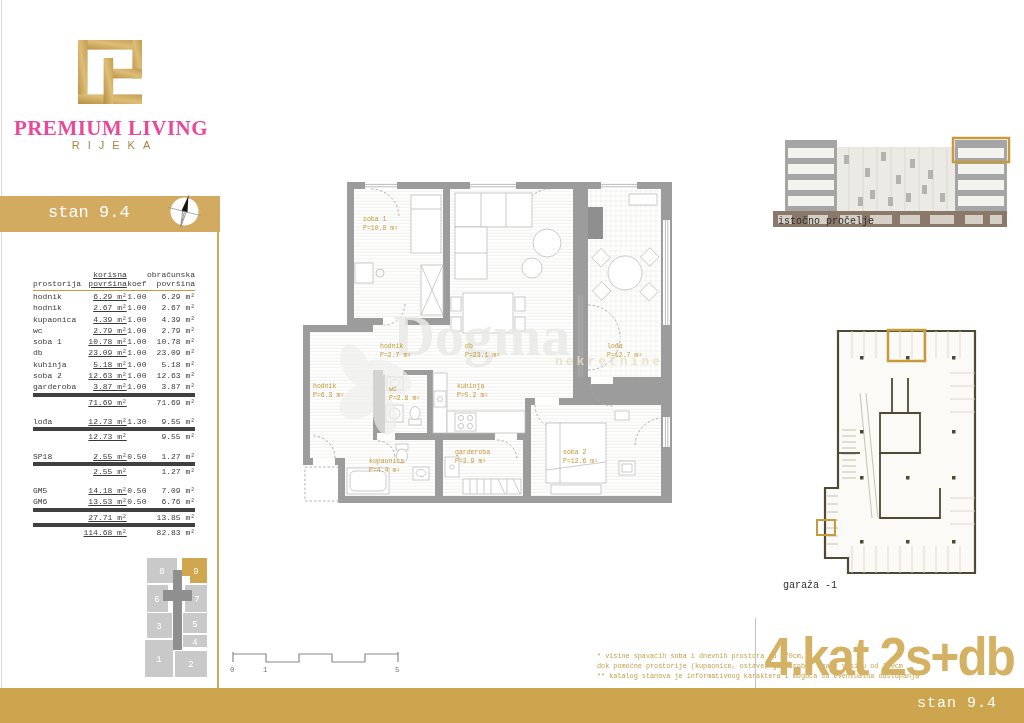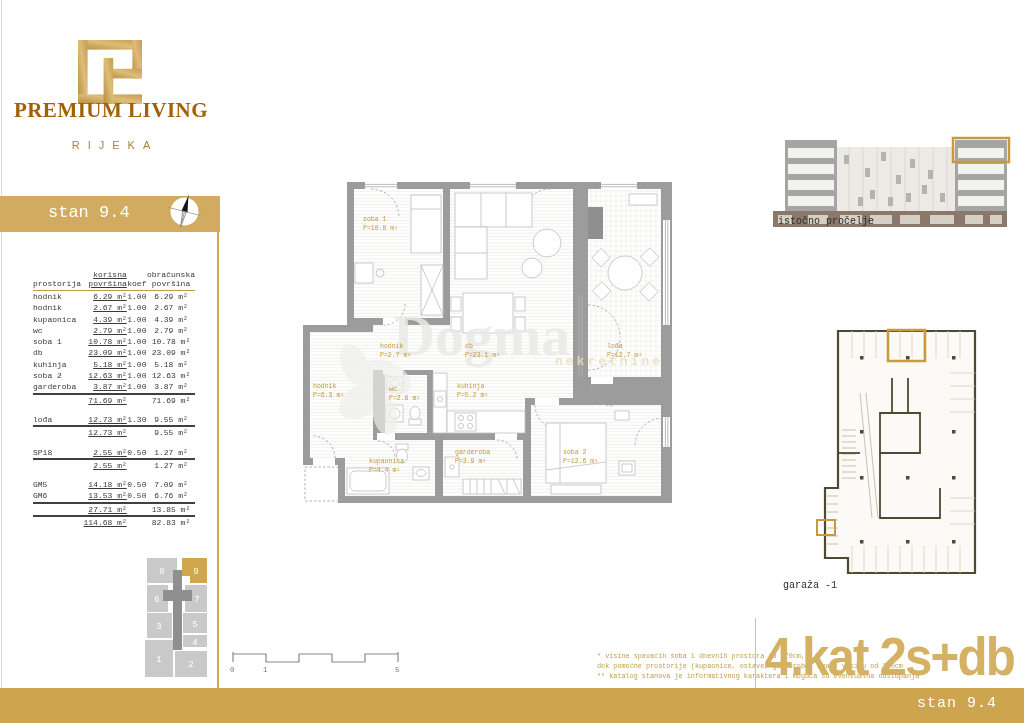--- a/index.html
+++ b/index.html
@@ -1,39 +1,39 @@
 <!DOCTYPE html>
 <html><head>
 <meta charset="utf-8">
 <style>
   html,body{margin:0;padding:0;background:#e9e9e9;}
   .page{position:relative;width:1024px;height:723px;background:#ffffff;overflow:hidden;
         font-family:"Liberation Sans",sans-serif;}
   .abs{position:absolute;}
   
   .edge-line{left:1px;top:0;width:1px;height:689px;background:#d9d9d9;}
-  .brand-name{left:0;top:98px;width:222px;text-align:center;
-    font-family:"Liberation Serif",serif;font-size:21px;font-weight:600;color:#a16207;letter-spacing:.5px;}
+  .brand-name{left:0;top:116px;width:222px;text-align:center;
+    font-family:"Liberation Serif",serif;font-size:21px;font-weight:600;color:#ec4899;letter-spacing:.5px;}
   .brand-city{left:0;top:139px;width:222px;text-align:center;
     font-size:11px;color:#ab8442;letter-spacing:8px;text-indent:8px;}
   .unit-bar{left:0;top:196px;width:220px;height:36px;background:#d3ab60;}
   .unit-title{left:48px;top:203px;font-family:"Liberation Mono","DejaVu Sans Mono",monospace;
     font-size:17px;color:#ffffff;}
   .gold-vline{left:217px;top:232px;width:2px;height:456px;background:#cfa85a;}
   
   .area-table{left:33px;top:270px;width:162px;border-collapse:collapse;
     font-family:"Liberation Mono","DejaVu Sans Mono",monospace;font-size:8px;color:#3a3a3a;}
   .area-table th{font-weight:normal;padding:0 0 2px 0;vertical-align:bottom;line-height:9px;}
   .area-table thead tr{border-bottom:1px solid #c49a48;}
   .area-table td{padding:0;line-height:11.3px;height:11.3px;white-space:nowrap;}
   .area-table .c-name{text-align:left;width:52px;}
   .area-table .c-net{text-align:right;width:46px;text-decoration:underline;}
   .area-table .c-koef{text-align:center;width:22px;}
-  .area-table .c-calc{text-align:center;width:46px;}
-  .area-table tr.t-sum td,.area-table tr.t-total td{border-top:2px solid #404040;}
+  .area-table .c-calc{text-align:right;width:46px;}
+  .area-table tr.t-sum td,.area-table tr.t-total td{border-top:4px solid #404040;}
   .area-table tr.t-gap td{height:8px;line-height:8px;}
   
   .draw-label{font-family:"Liberation Mono","DejaVu Sans Mono",monospace;font-size:10px;color:#2d2d2d;}
   
   .notes{left:597px;top:651px;width:345px;font-family:"Liberation Mono","DejaVu Sans Mono",monospace;
     font-size:6.8px;line-height:10px;color:#c3a04b;}
   .sep-vline{left:755px;top:618px;width:1px;height:70px;background:#c0c0c0;}
   .floor-big{right:10px;top:629px;width:300px;text-align:right;
     font-size:53px;font-weight:800;color:#d5b164;letter-spacing:-2px;
     transform:scaleX(.93);transform-origin:100% 50%;line-height:56px;}

